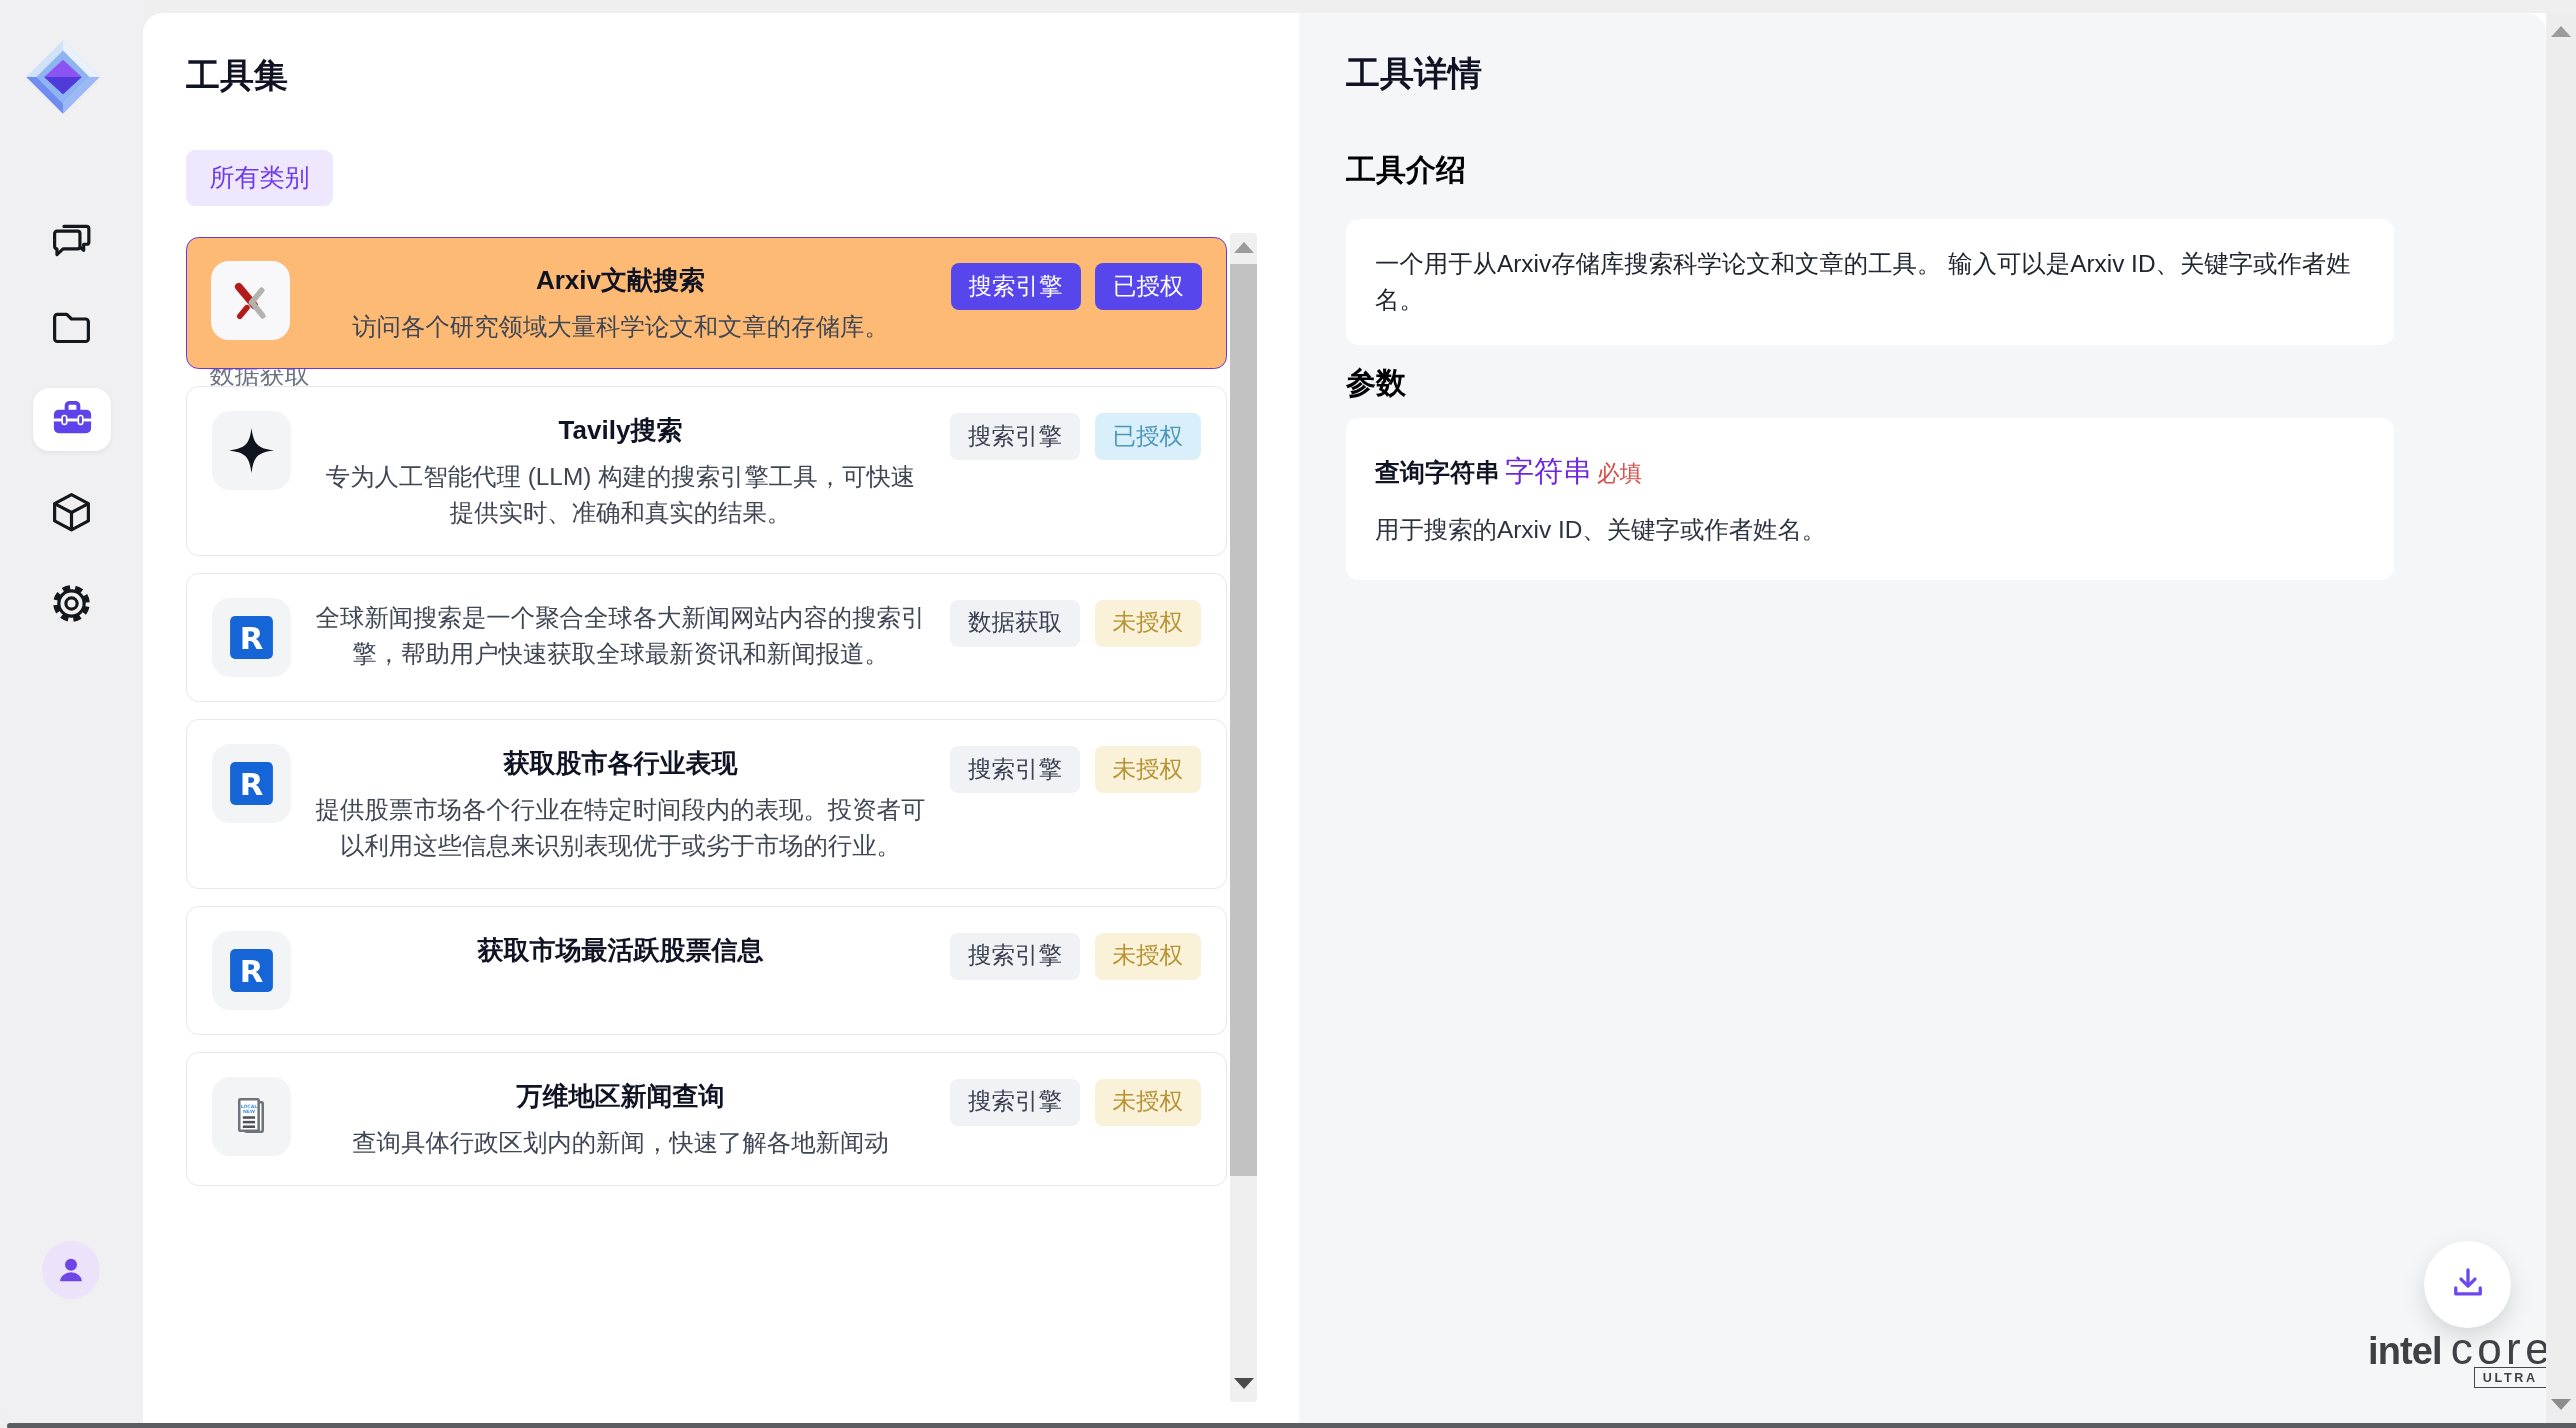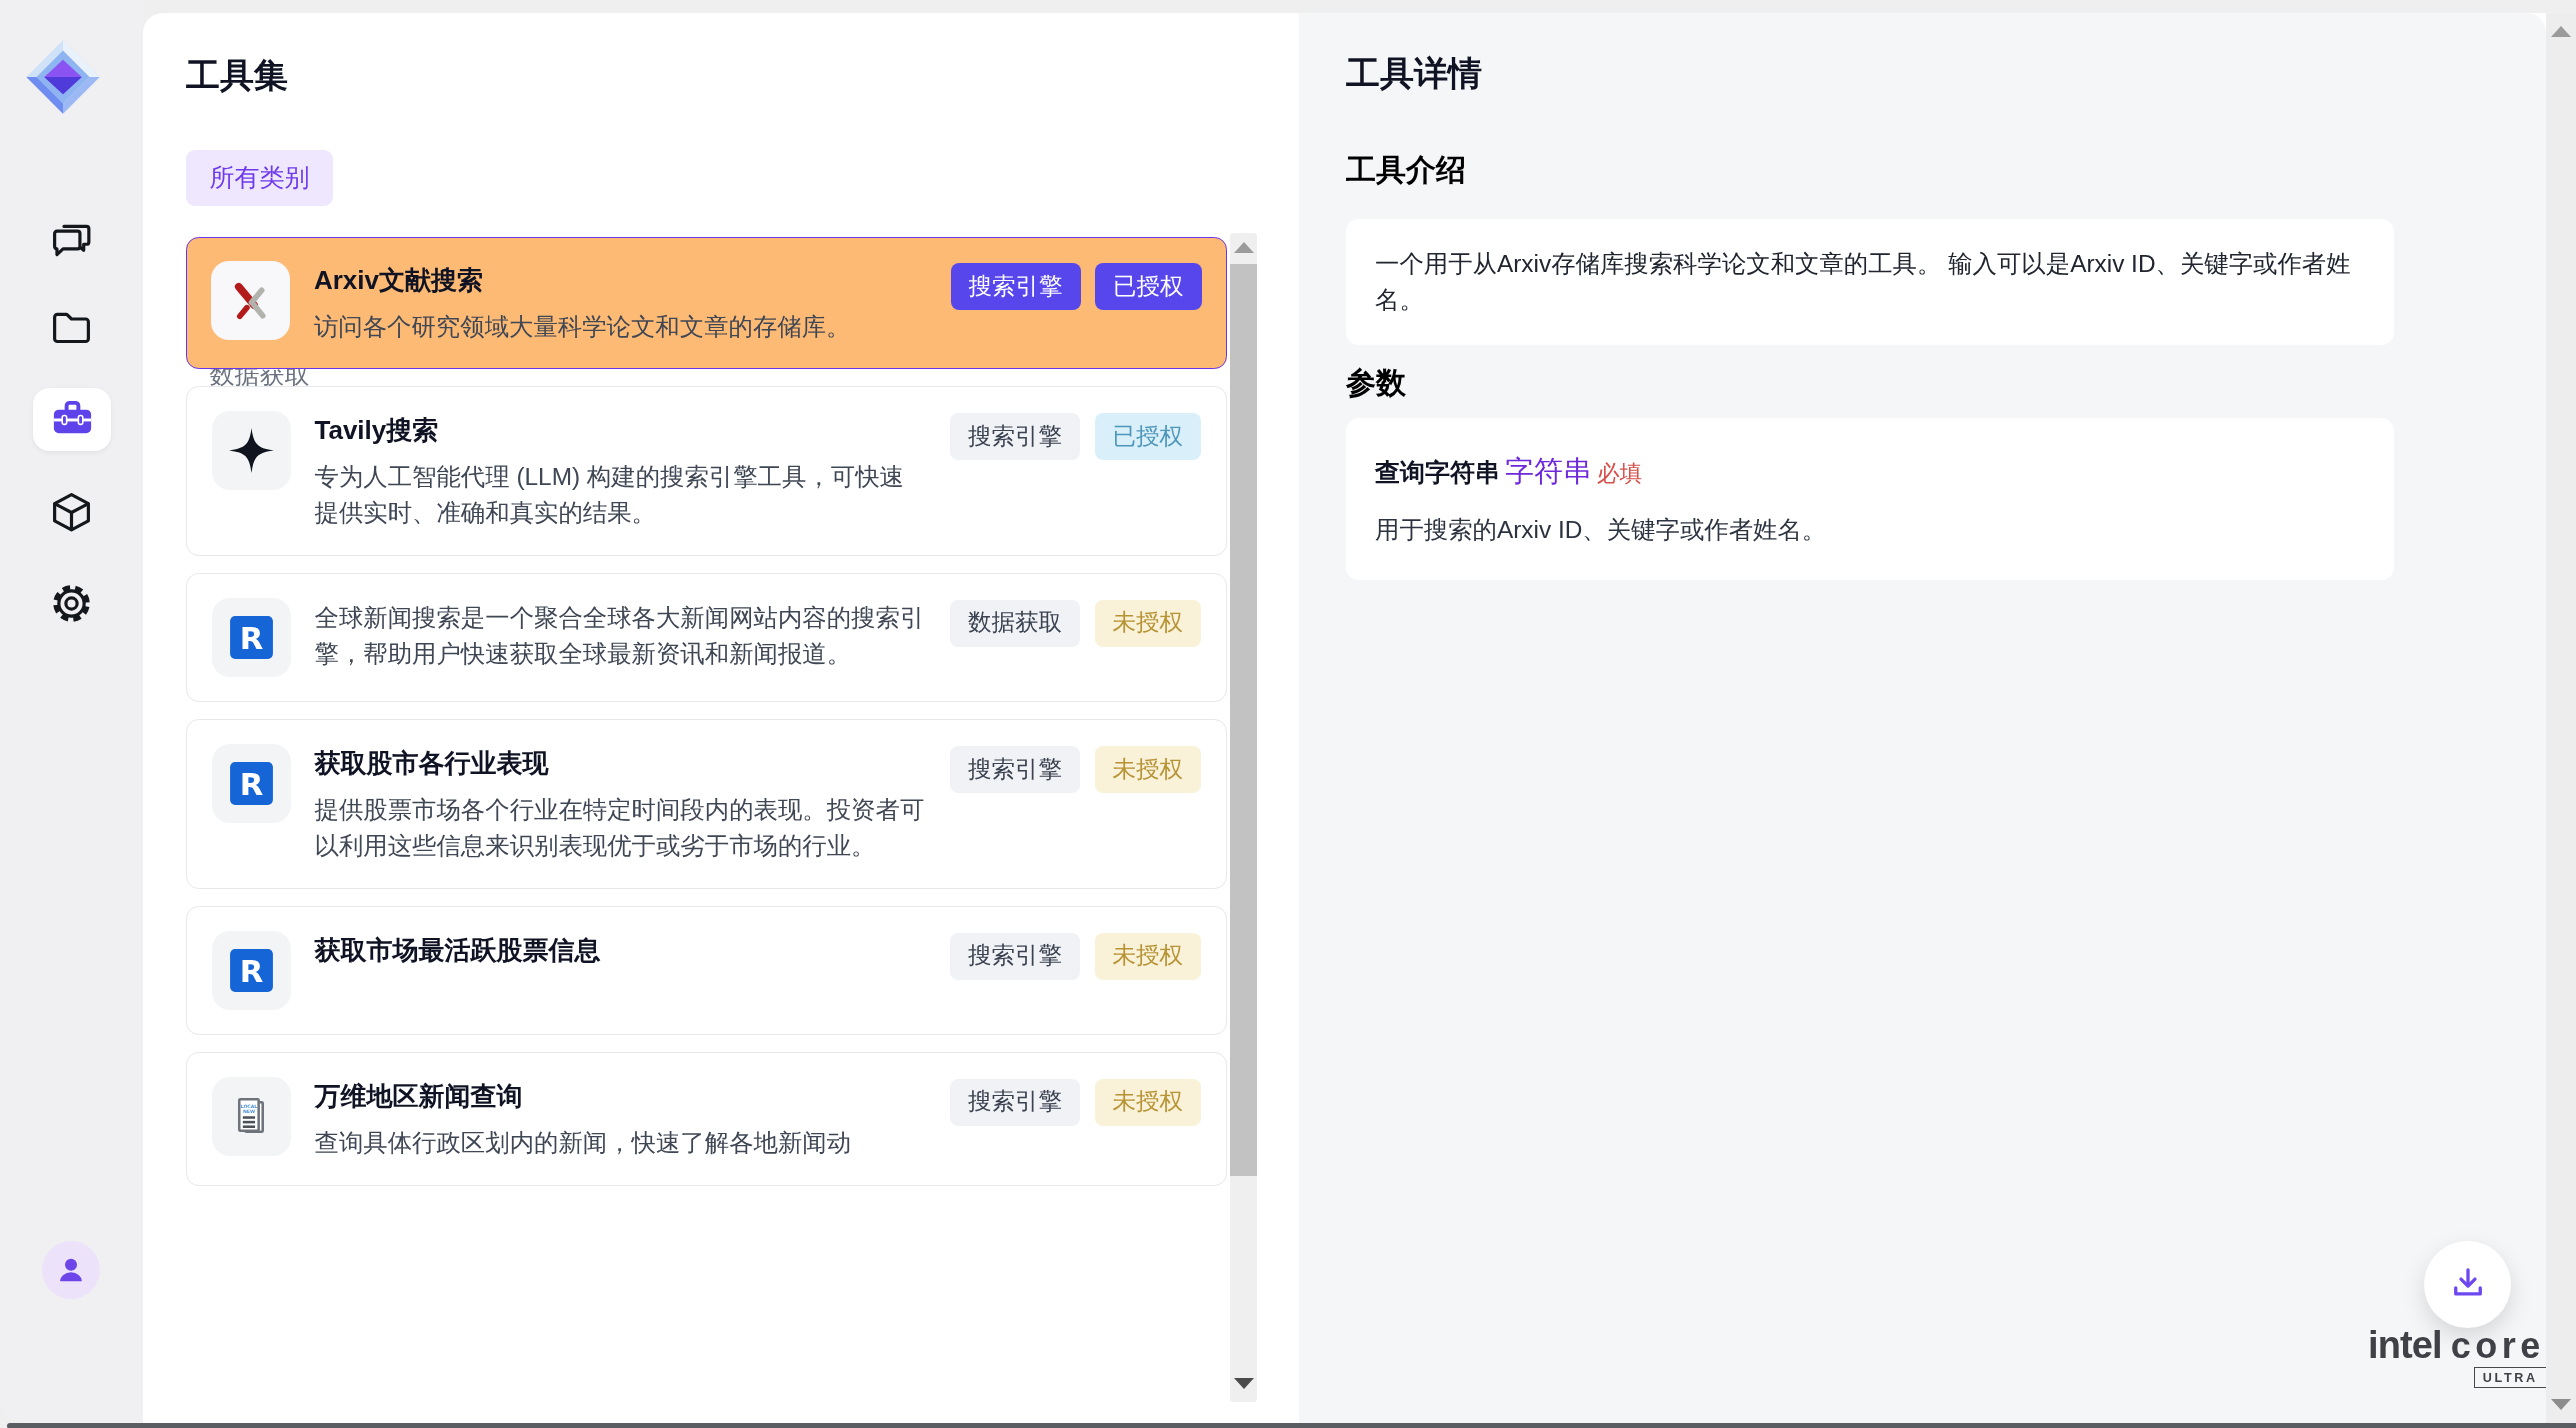--- a/index.html
+++ b/index.html
@@ -22,21 +22,21 @@
   .rail-active svg{width:47px;height:47px;}
   .avatar{position:absolute;left:42px;top:1241px;width:58px;height:58px;border-radius:50%;background:#ece3fb;
     display:flex;align-items:center;justify-content:center;}
   .avatar svg{width:36px;height:36px;}
   .toggle-btn{position:absolute;left:51px;top:1321px;width:42px;height:42px;display:flex;align-items:center;justify-content:center;}
 
   
   .panel{position:absolute;left:143px;top:12.6px;width:2403px;height:1416px;background:#ffffff;border-top-left-radius:20px;}
 
   
-  .list-col{position:absolute;left:0;top:0;width:1156px;height:1416px;}
+  .list-col{position:absolute;left:0;top:0;width:1156px;height:1416px;text-align:center;}
   .page-title{position:absolute;left:43px;top:40px;font-size:34px;font-weight:bold;color:#101323;}
   .tabs{position:absolute;left:43px;top:137px;display:flex;align-items:center;gap:42px;flex-direction:column;}
   .tab{font-size:25px;color:#6b7280;padding:11.7px 7.2px;cursor:pointer;white-space:nowrap;}
   .tab.active{background:#efe7fd;color:#6d3aec;border-radius:9px;padding:11.7px 23.5px;}
   .cards{position:absolute;left:43px;top:224px;width:1041px;display:flex;flex-direction:column;gap:16.3px;}
   .card{box-sizing:border-box;background:#ffffff;border:0.9px solid #e7e8ec;border-radius:12.6px;padding:24.4px 25px;
     display:flex;gap:23.5px;cursor:pointer;}
   .card.selected{background:#fdba74;border:1.8px solid #6c34e8;padding:23.5px 24.4px;}
   .tile{flex:0 0 79px;width:79px;height:79px;border-radius:18px;background:#f3f4f6;display:flex;align-items:center;justify-content:center;}
   .card.selected .tile{background:#f8f7fa;}
@@ -73,21 +73,21 @@
   .param-req{font-size:22.6px;color:#d6504a;}
   .param-desc{margin-top:22px;font-size:24.4px;color:#2c3340;}
 
   
   .fab{position:absolute;left:2424px;top:1241px;width:87px;height:87px;border-radius:50%;background:#ffffff;
     box-shadow:0 9px 23.5px rgba(0,0,0,.13);display:flex;align-items:center;justify-content:center;cursor:pointer;}
   .fab svg{width:42px;height:42px;}
   .brand{position:absolute;left:2368px;top:1324px;width:154px;color:#3f4146;}
   .brand-row{display:flex;align-items:baseline;}
   .brand-intel{font-size:38px;font-weight:600;letter-spacing:-0.9px;}
-  .brand-core{font-size:36px;font-weight:700;letter-spacing:4.5px;margin-left:9px;}
+  .brand-core{font-size:44px;font-weight:400;letter-spacing:4.5px;margin-left:9px;}
   .brand-ultra{position:absolute;right:-25px;top:43px;border:1.8px solid #46484d;padding:2.7px 8.1px;font-size:12.6px;font-weight:bold;letter-spacing:2.7px;}
 
   
   .page-scroll{position:absolute;left:2546px;top:13.5px;width:30px;height:1409px;background:#ededed;}
   .page-scroll .arrow-up{top:12.6px;border-bottom:11.7px solid #9b9b9b;}
   .page-scroll .arrow-down{bottom:12.6px;border-top:11.7px solid #8c8c8c;}
 
   .bottom-edge{position:absolute;left:7.2px;top:1423px;width:2569px;height:6.3px;background:#5a5d61;border-radius:3.6px 0 0 3.6px;}
 </style>
 </head>

